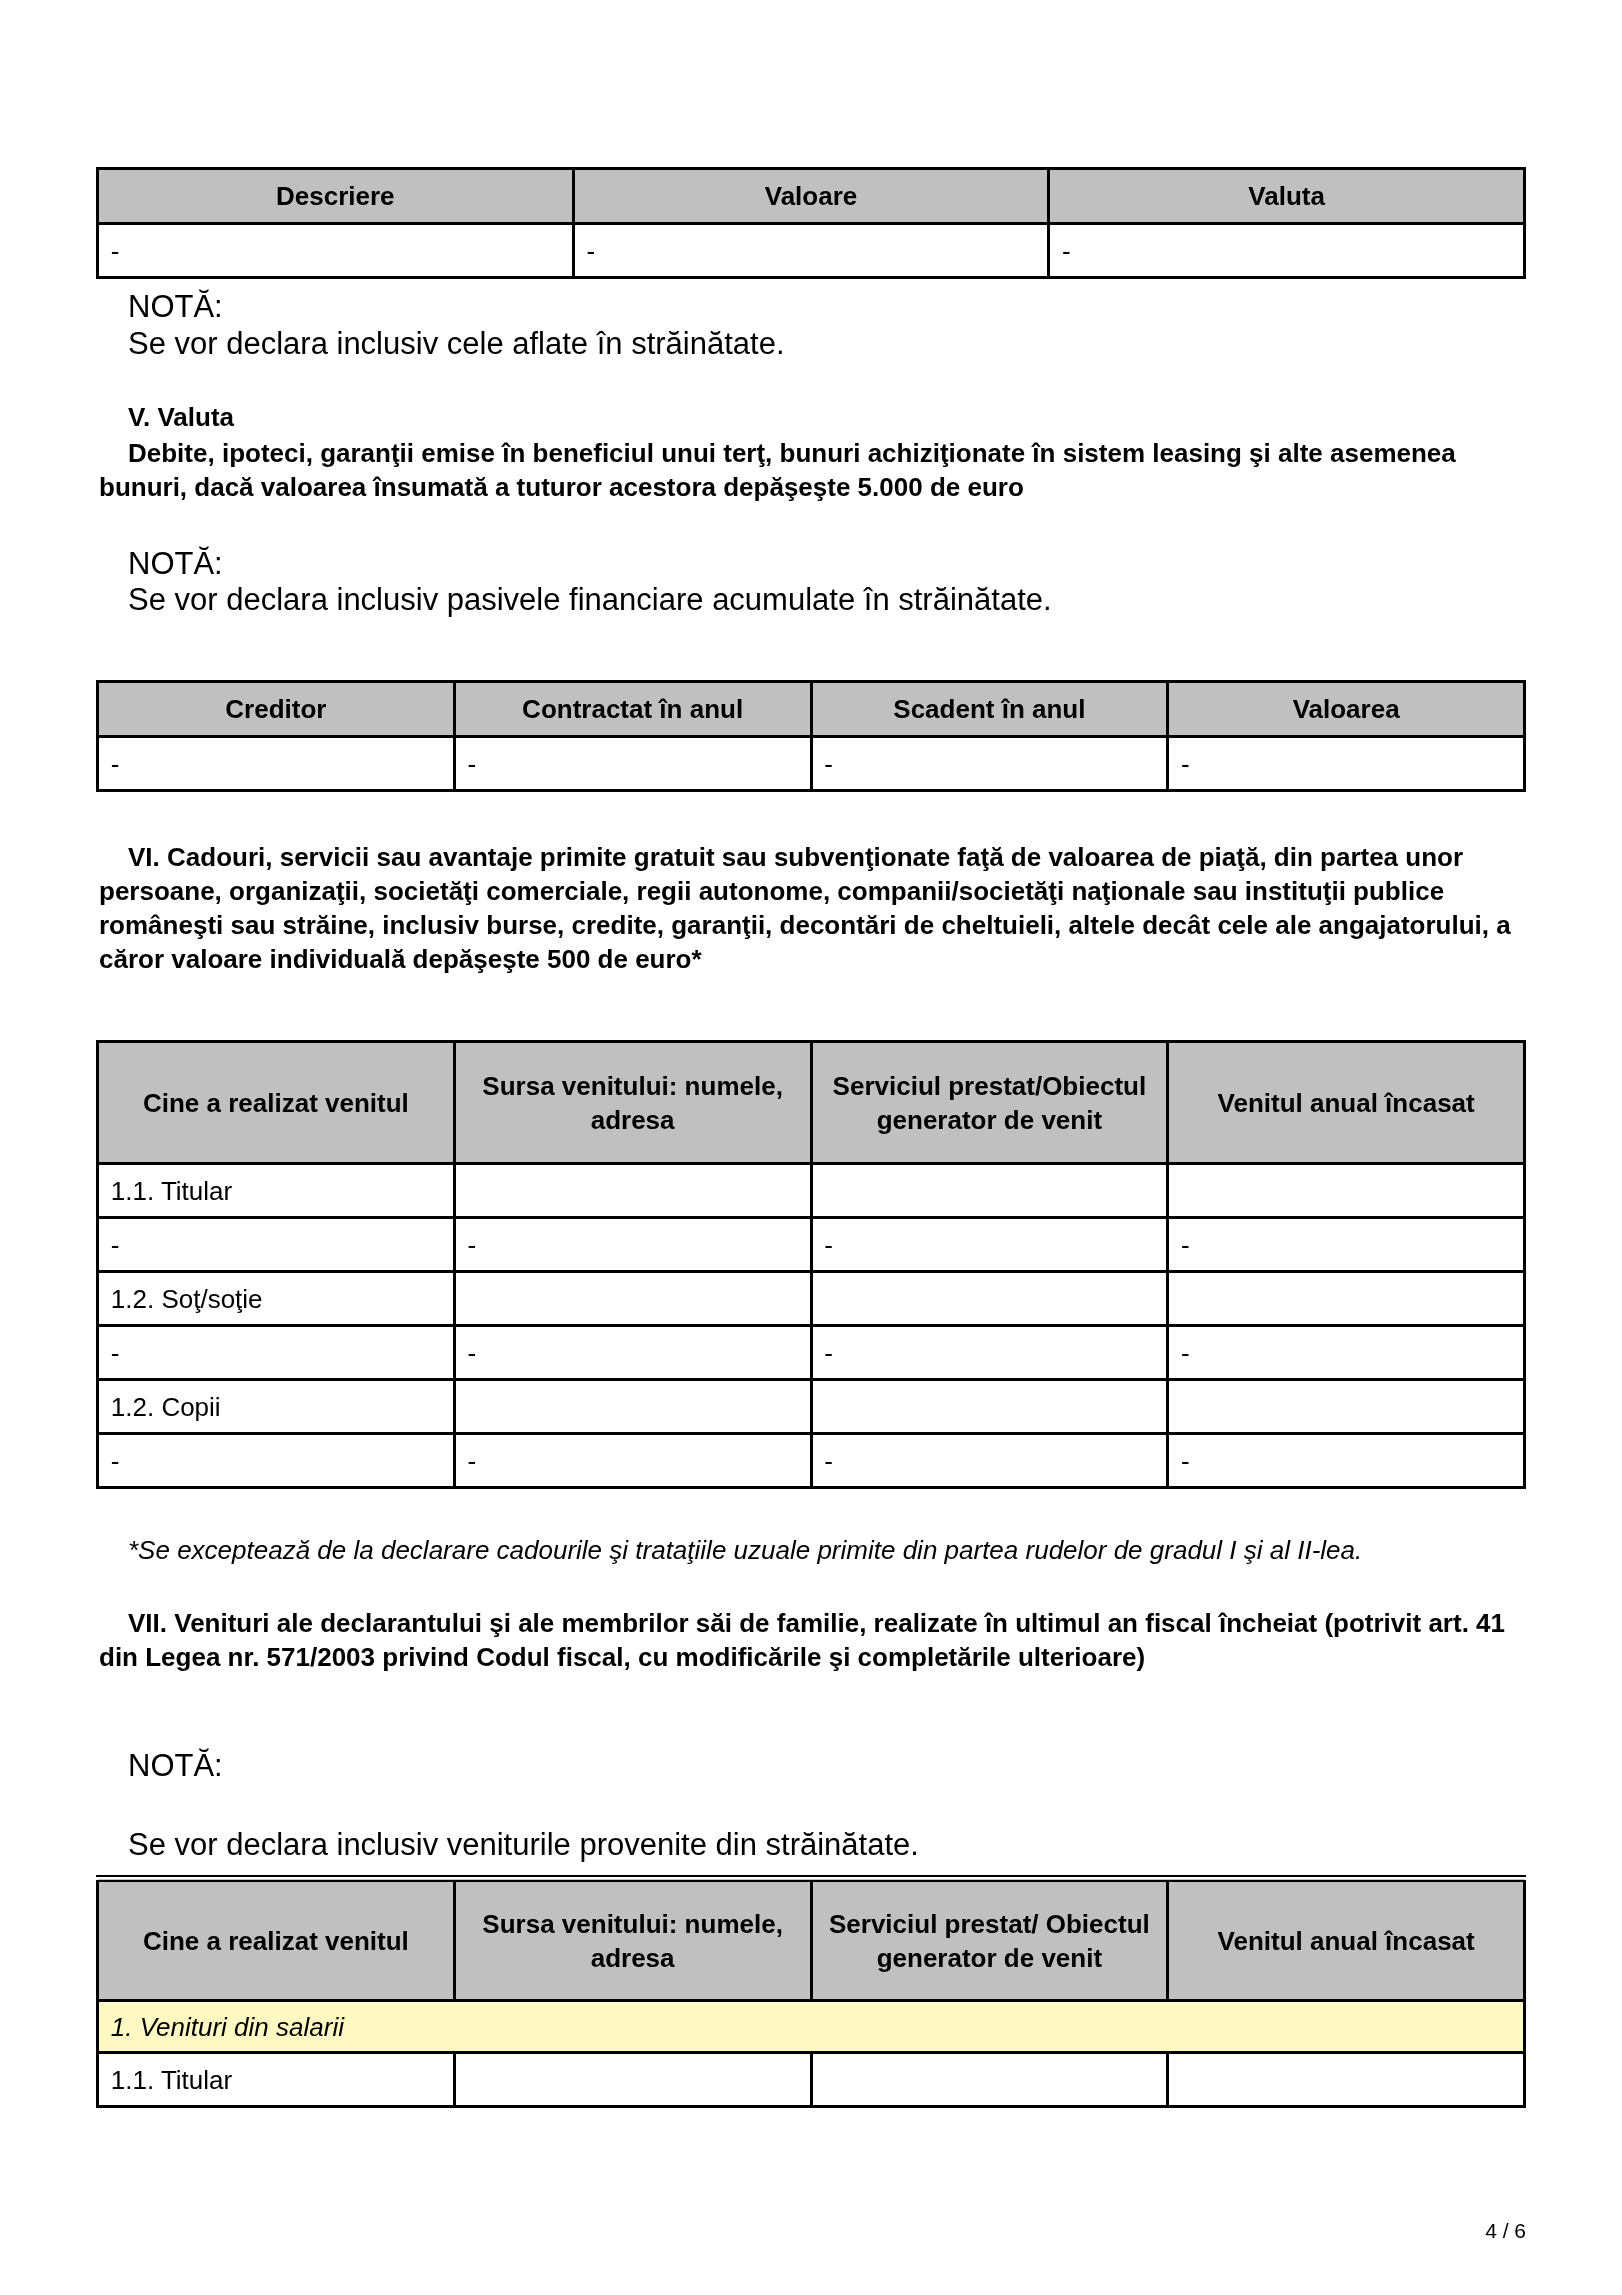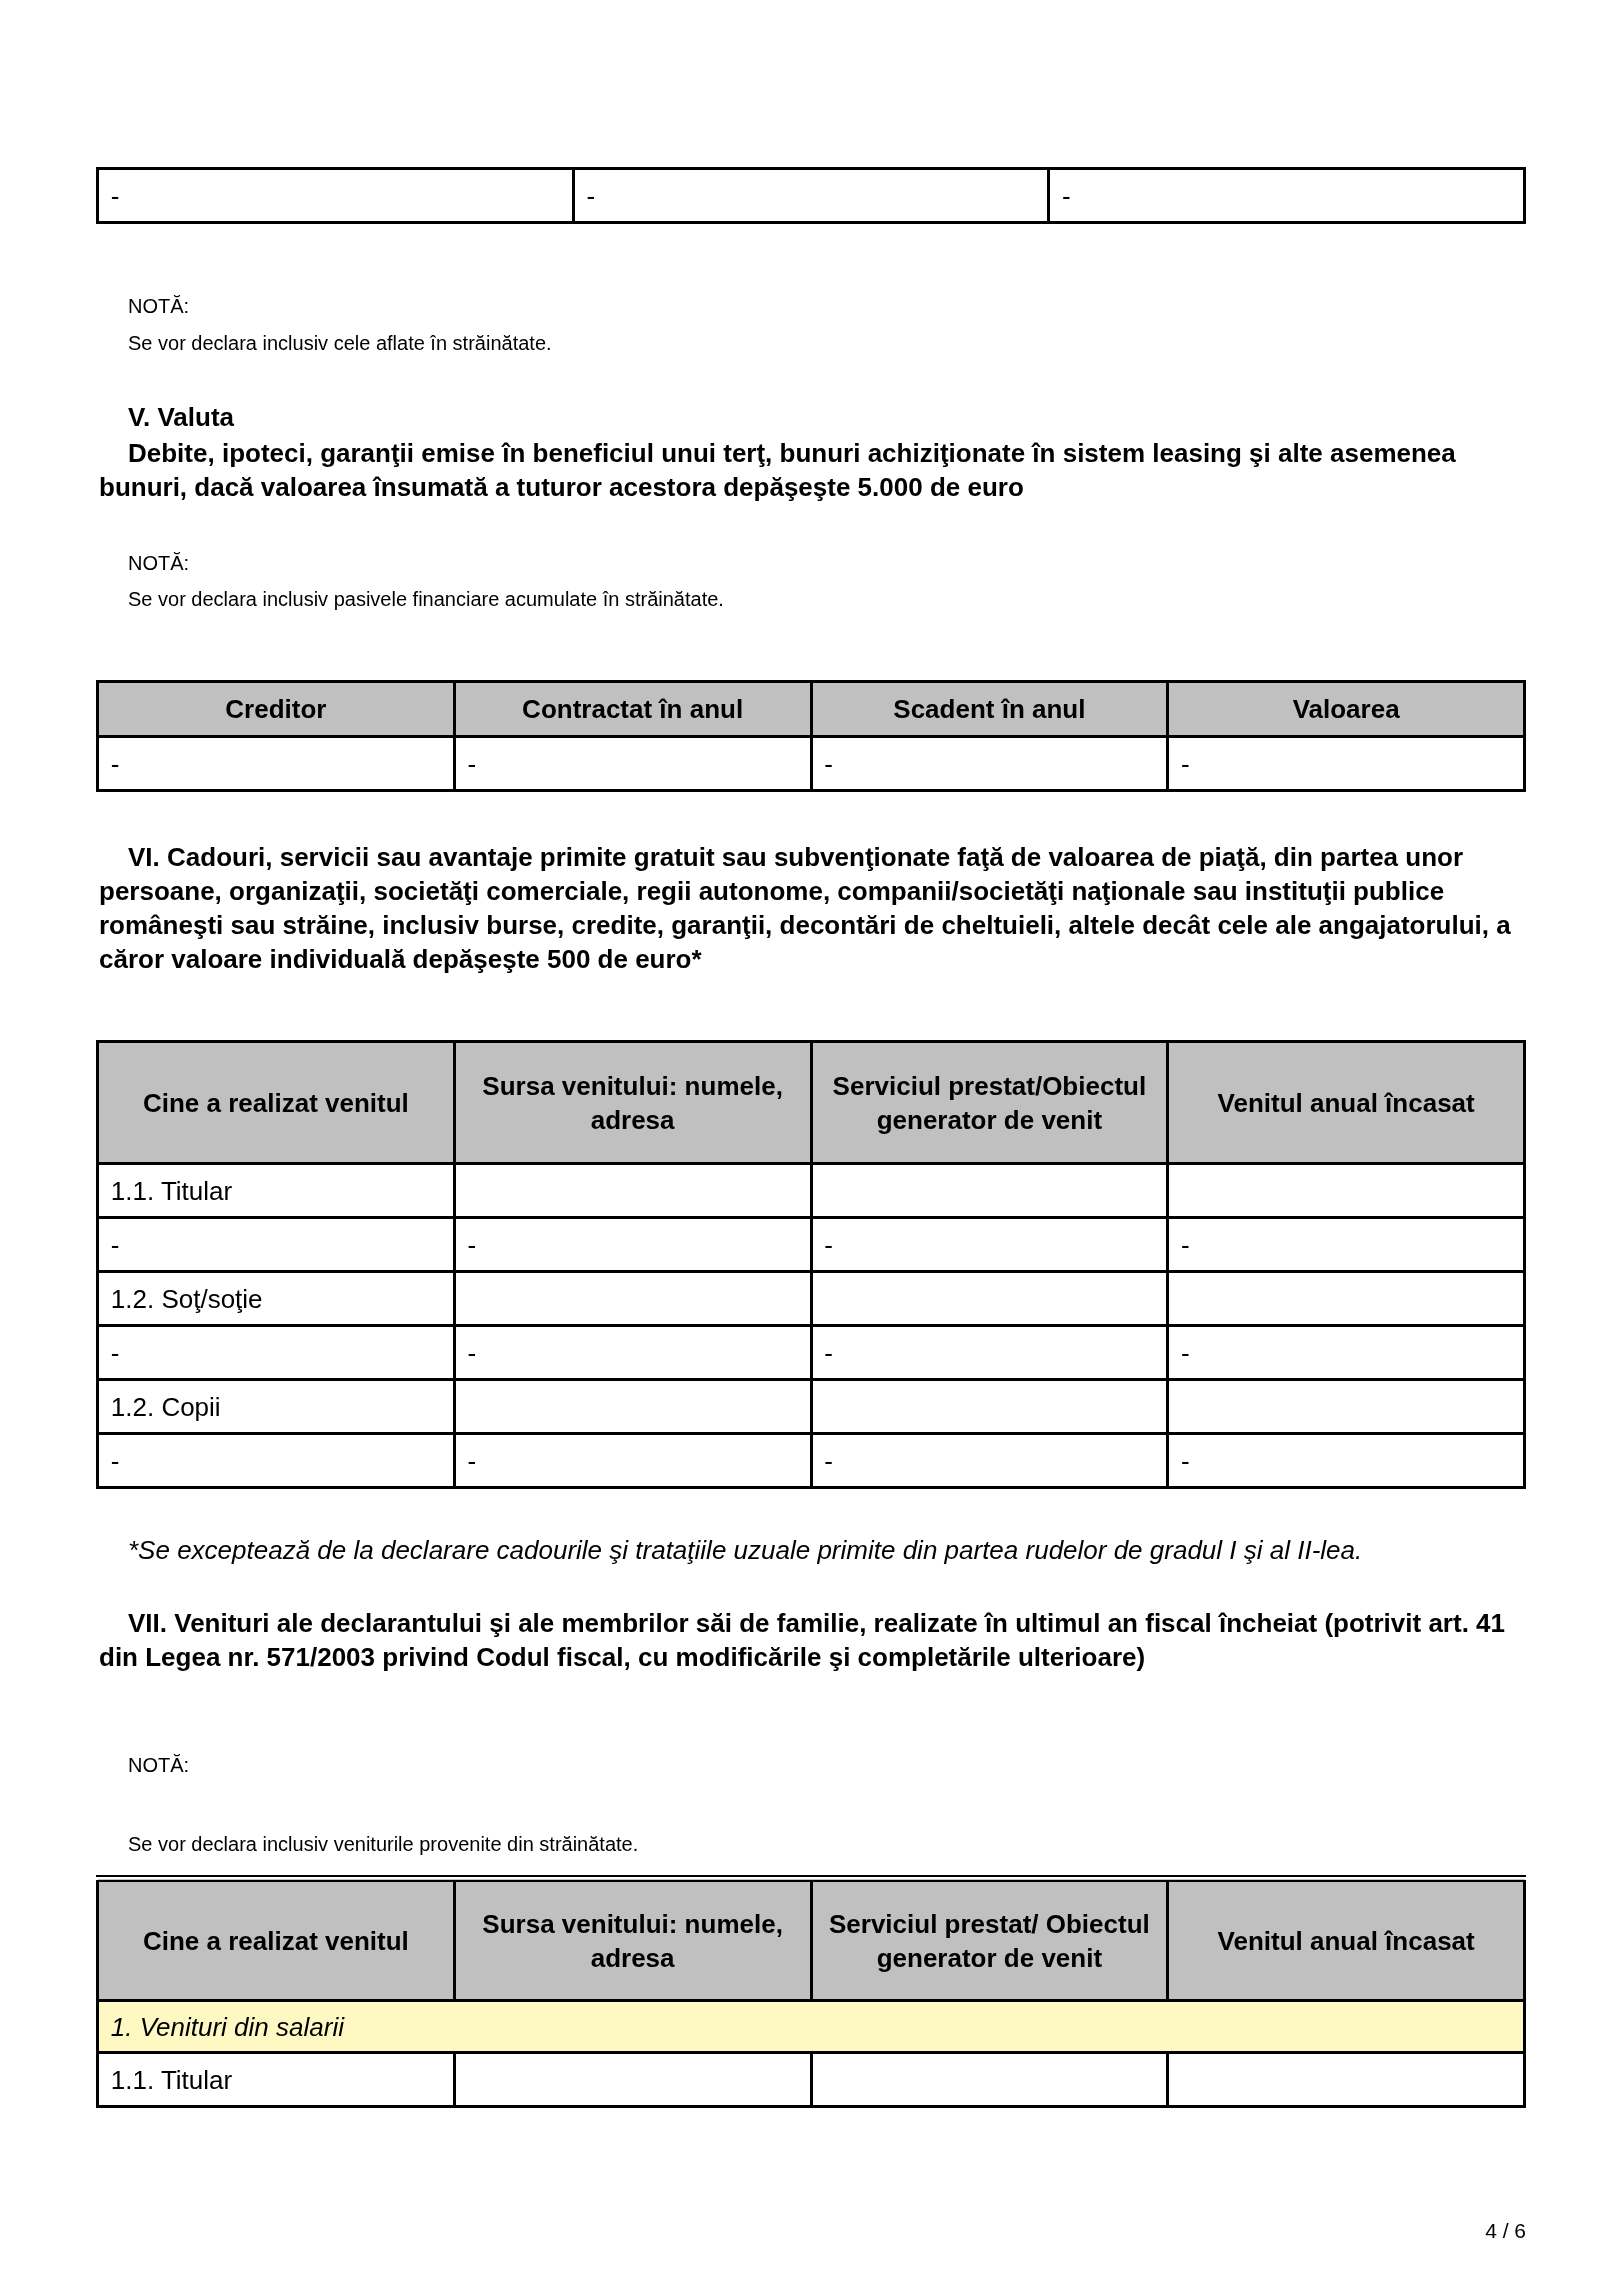--- a/index.html
+++ b/index.html
@@ -1,36 +1,41 @@
 <!DOCTYPE html>
 <html style="font-size:10.5px"><head>
 <meta charset="utf-8">
 <style>
   html, body { margin: 0; padding: 0; background: #ffffff; }
   body { width: 1622px; height: 2295px; position: relative; overflow: hidden;
          font-family: "Liberation Sans", "DejaVu Sans", sans-serif; color: #000; }
   .para { position: absolute; left: 99px; width: 1428px; font-size: 26px; line-height: 34px; }
   .indent { text-indent: 29px; }
-  .note { position: absolute; left: 128px; font-size: 20px; line-height: 37px; }
+  .note { position: absolute; left: 128px; font-size: 31px; line-height: 37px; }
   .bold { font-weight: bold; }
   .ital { font-style: italic; }
   table.doc { position: absolute; left: 96px; width: 1430px; border-collapse: collapse;
               border: 3.9px solid #000; table-layout: fixed; }
   table.doc th, table.doc td { border: 3.3px solid #000; font-size: 26px; line-height: 34px; }
   table.doc th { background: #c0c0c0; font-weight: bold; text-align: center; padding: 0 15.7px; }
   table.doc td { background: #ffffff; text-align: left; padding: 0 11.8px; vertical-align: middle; }
   table.doc tr.section td { background: #fef9c3; font-style: italic; }
   table.double { border-top: 7.9px double #000; }
   .pagenum { position: absolute; right: 96px; top: 2214px; font-size: 21px; line-height: 33px; }
 </style>
 </head>
 <body>
 
 <table class="doc" style="top:167px;">
   <tbody>
+      <tr style="height:55px;">
+    <th>Descriere</th>
+    <th>Valoare</th>
+    <th>Valuta</th>
+  </tr>
   <tr style="height:54px;">
     <td>-</td>
     <td>-</td>
     <td>-</td>
   </tr>
 </tbody>
   </table>
 
 <div class="note" style="top:288px;">NOTĂ:</div>
 <div class="note" style="top:325px;">Se vor declara inclusiv cele aflate în străinătate.</div>

